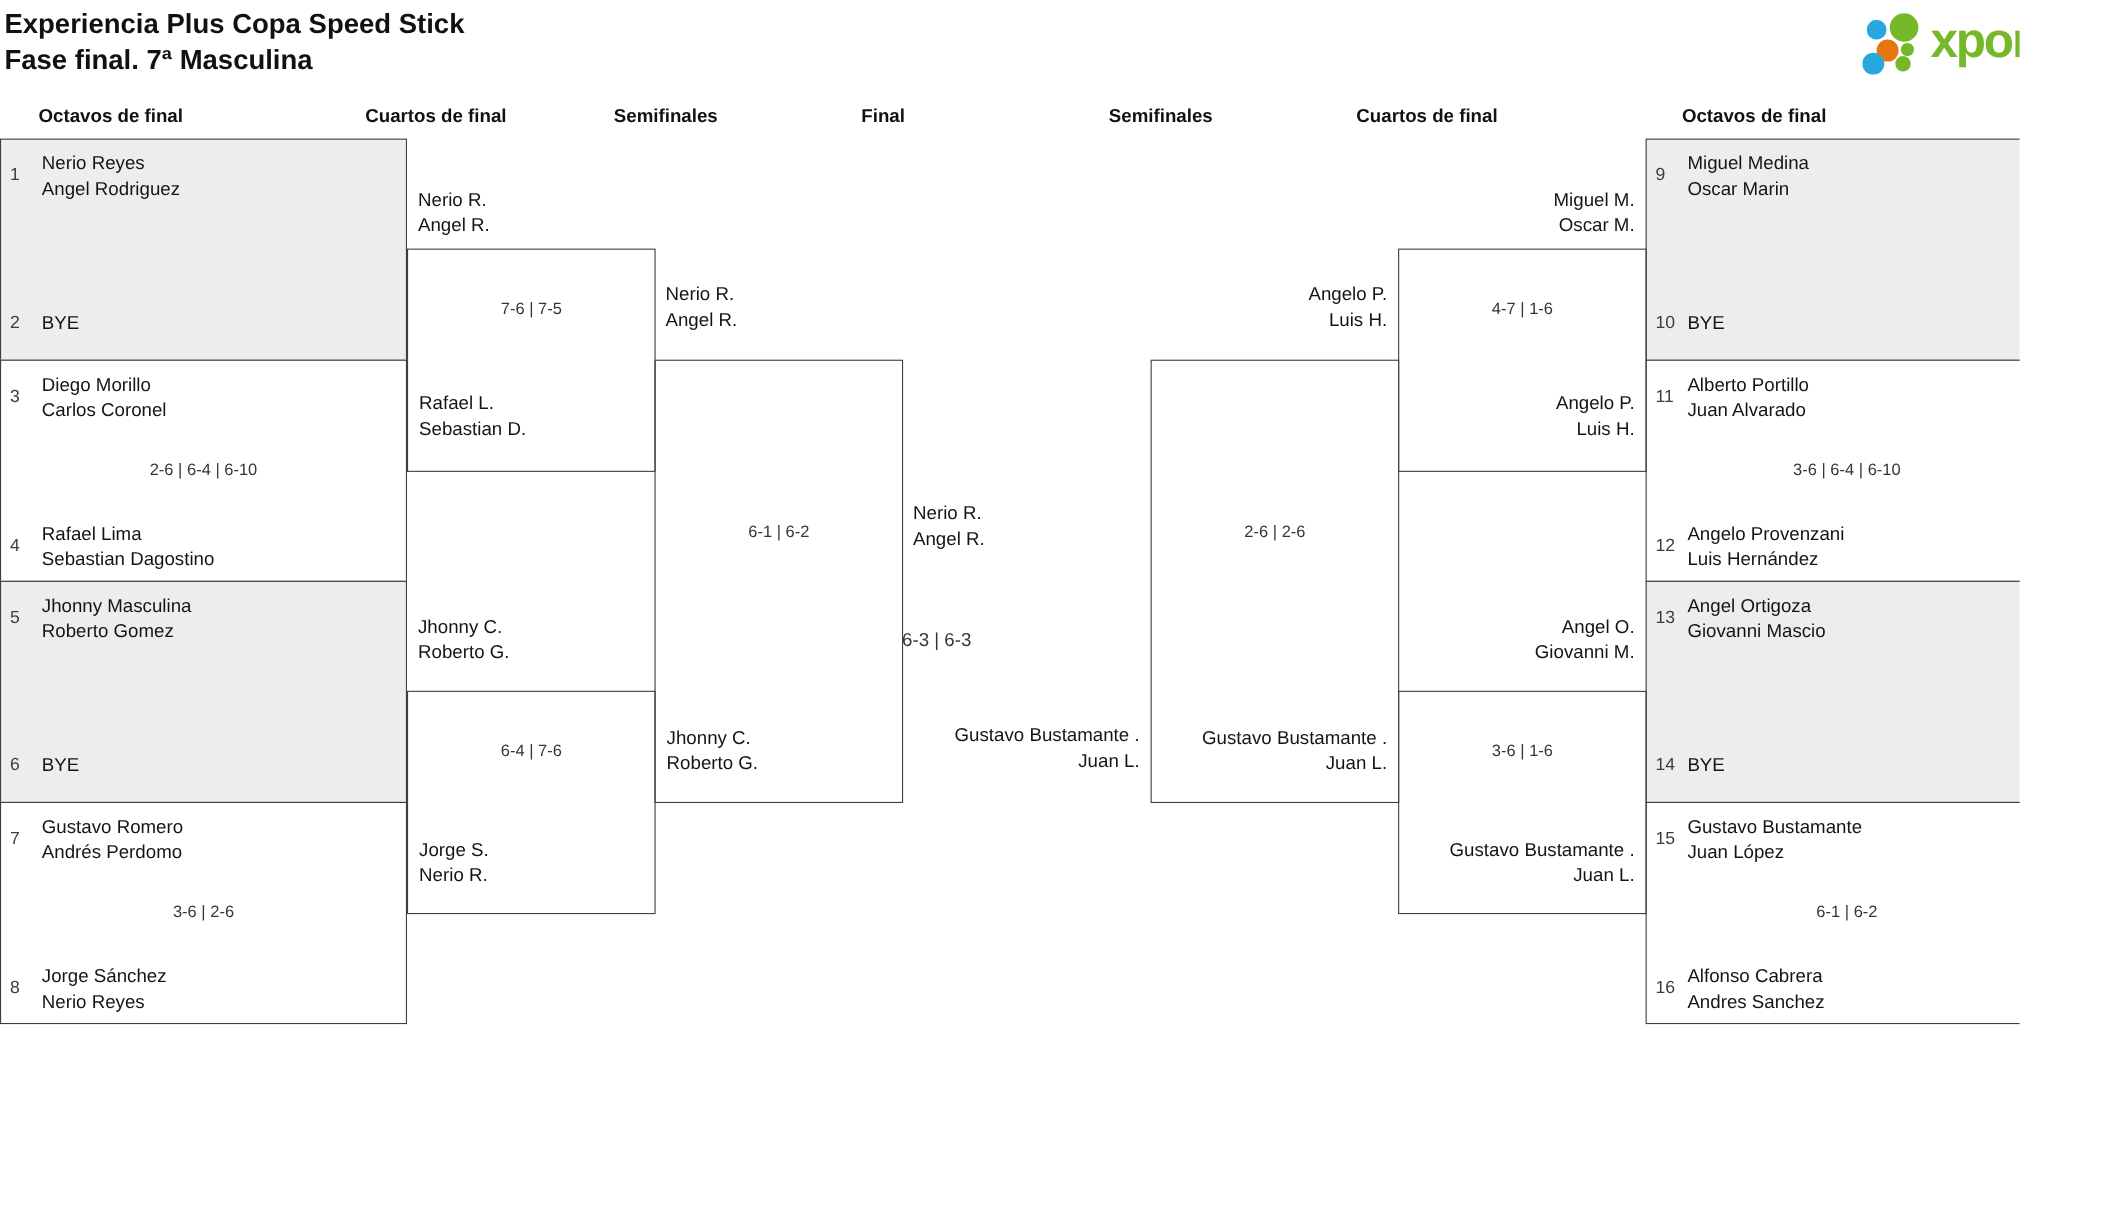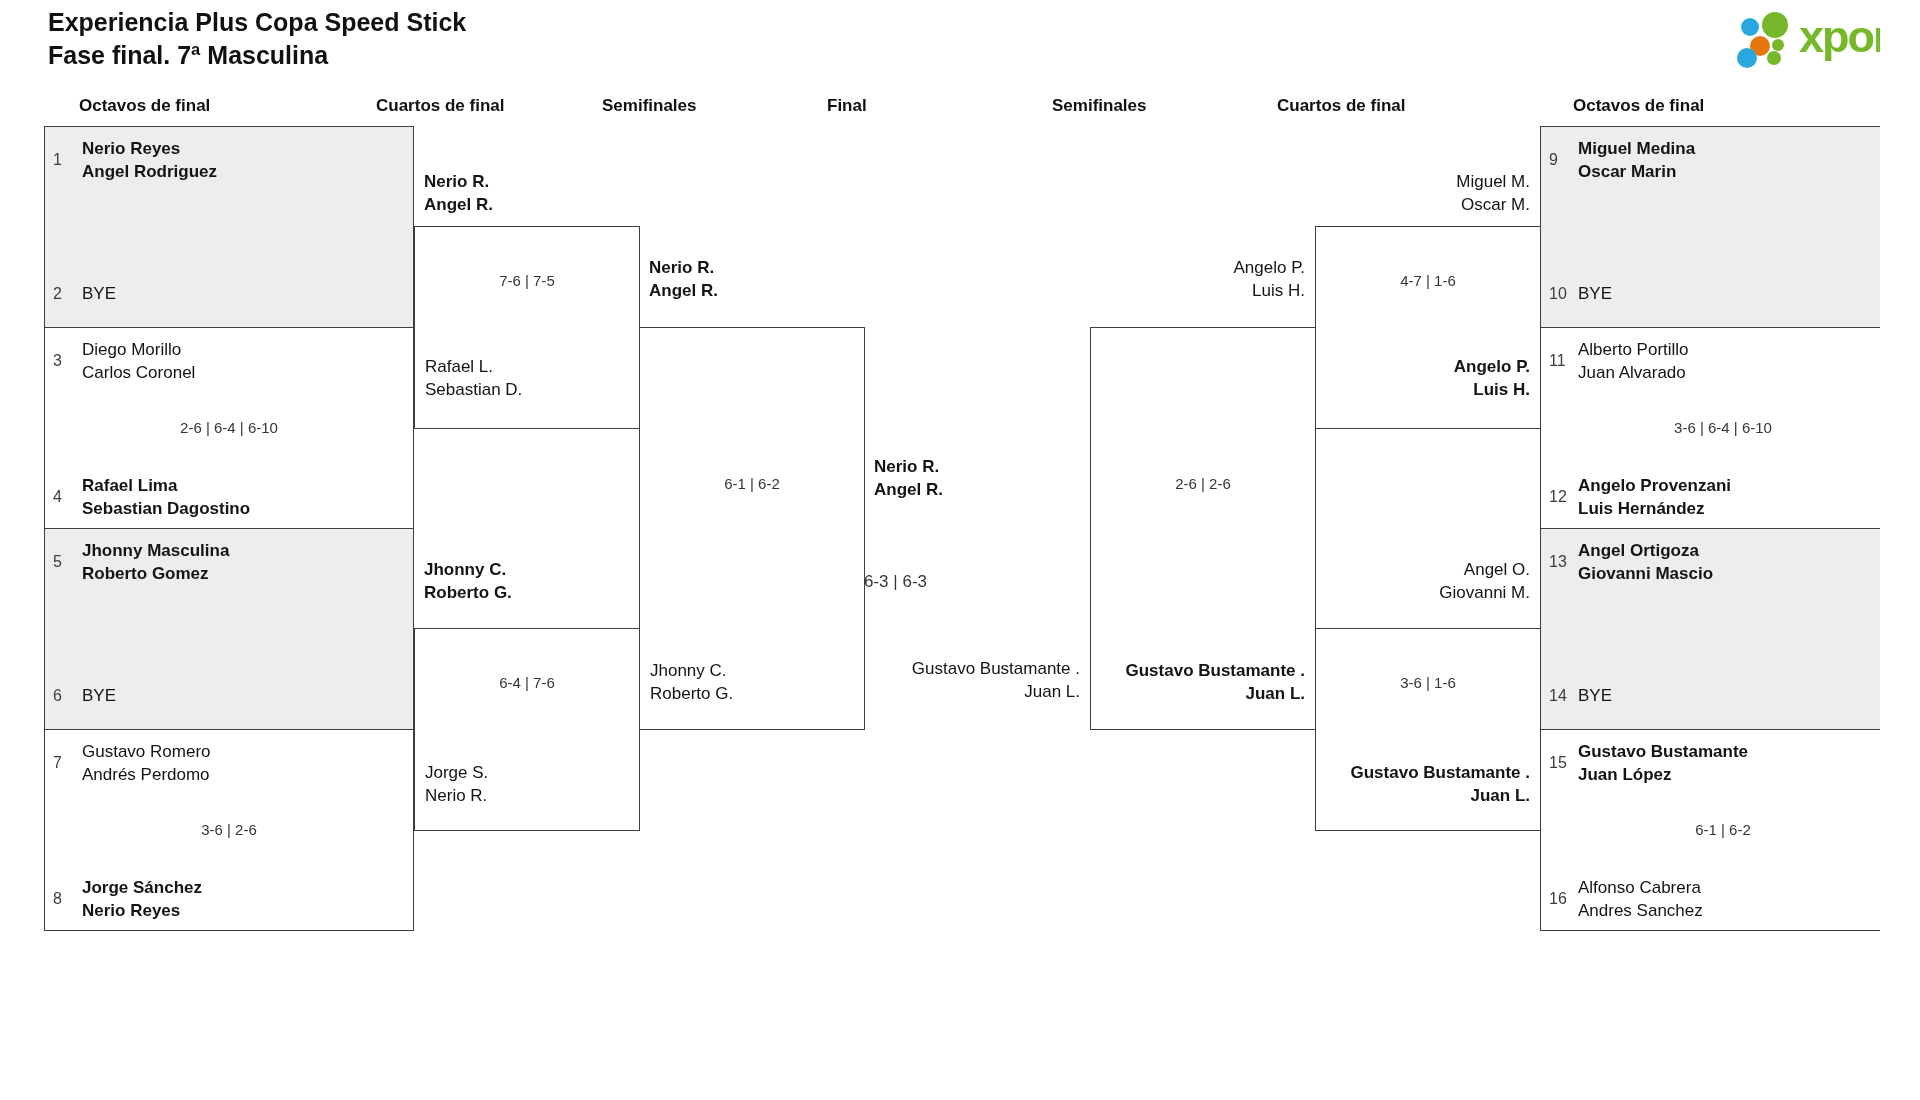--- a/index.html
+++ b/index.html
@@ -1,35 +1,35 @@
 <!DOCTYPE html>
 <html><head>
 <meta charset="utf-8">
 <style>
   html,body{margin:0;padding:0;background:#fff;}
   .page{position:relative;width:1836px;height:1100px;background:#fff;overflow:hidden;
-        font-family:"Liberation Sans",sans-serif;color:#111;margin-left:44px;}
+        font-family:"Liberation Sans",sans-serif;color:#111;}
   .title-block{position:absolute;left:4px;top:6px;font-size:25px;font-weight:700;line-height:1.32;color:#111;}
   
   .logo{position:absolute;left:1693px;top:6px;display:flex;align-items:center;gap:6px;}
   .logo-word{font-size:45px;font-weight:700;letter-spacing:-2px;color:#76b82a;line-height:60px;}
   
   .round-header{position:absolute;top:96px;width:300px;text-align:left;font-size:17px;font-weight:600;color:#111;}
   
   .obox{position:absolute;width:370px;height:202px;border:1px solid #3e3e3e;box-sizing:border-box;background:#fff;}
   .obox.gray{background:#ededed;}
   .obox.right{width:366px;}
   .cbox,.sbox{position:absolute;width:226px;border:1px solid #3e3e3e;box-sizing:border-box;background:transparent;}
   .cbox{height:203px;}
   .sbox{height:403px;}
   
   .pair{position:absolute;left:8px;display:flex;align-items:center;gap:9px;}
   .pair .seed{min-width:20px;font-size:16px;color:#3d3d3d;}
   .names{font-size:17px;line-height:23px;color:#141414;}
-  .bold{font-weight:700;}
+  .bold{font-weight:400;}
   .pair.top{top:10px;}
   .pair.bot{bottom:8px;}
   .pair.bye{top:155px;}
   .box-score{position:absolute;left:0;right:0;text-align:center;font-size:15px;color:#363636;line-height:20px;}
   .obox .box-score{top:90px;}
   .cbox .box-score{top:44px;}
   .sbox .box-score{top:146px;}
   
   .label{position:absolute;font-size:17px;line-height:23px;color:#141414;}
   .label.right{text-align:right;width:300px;}

